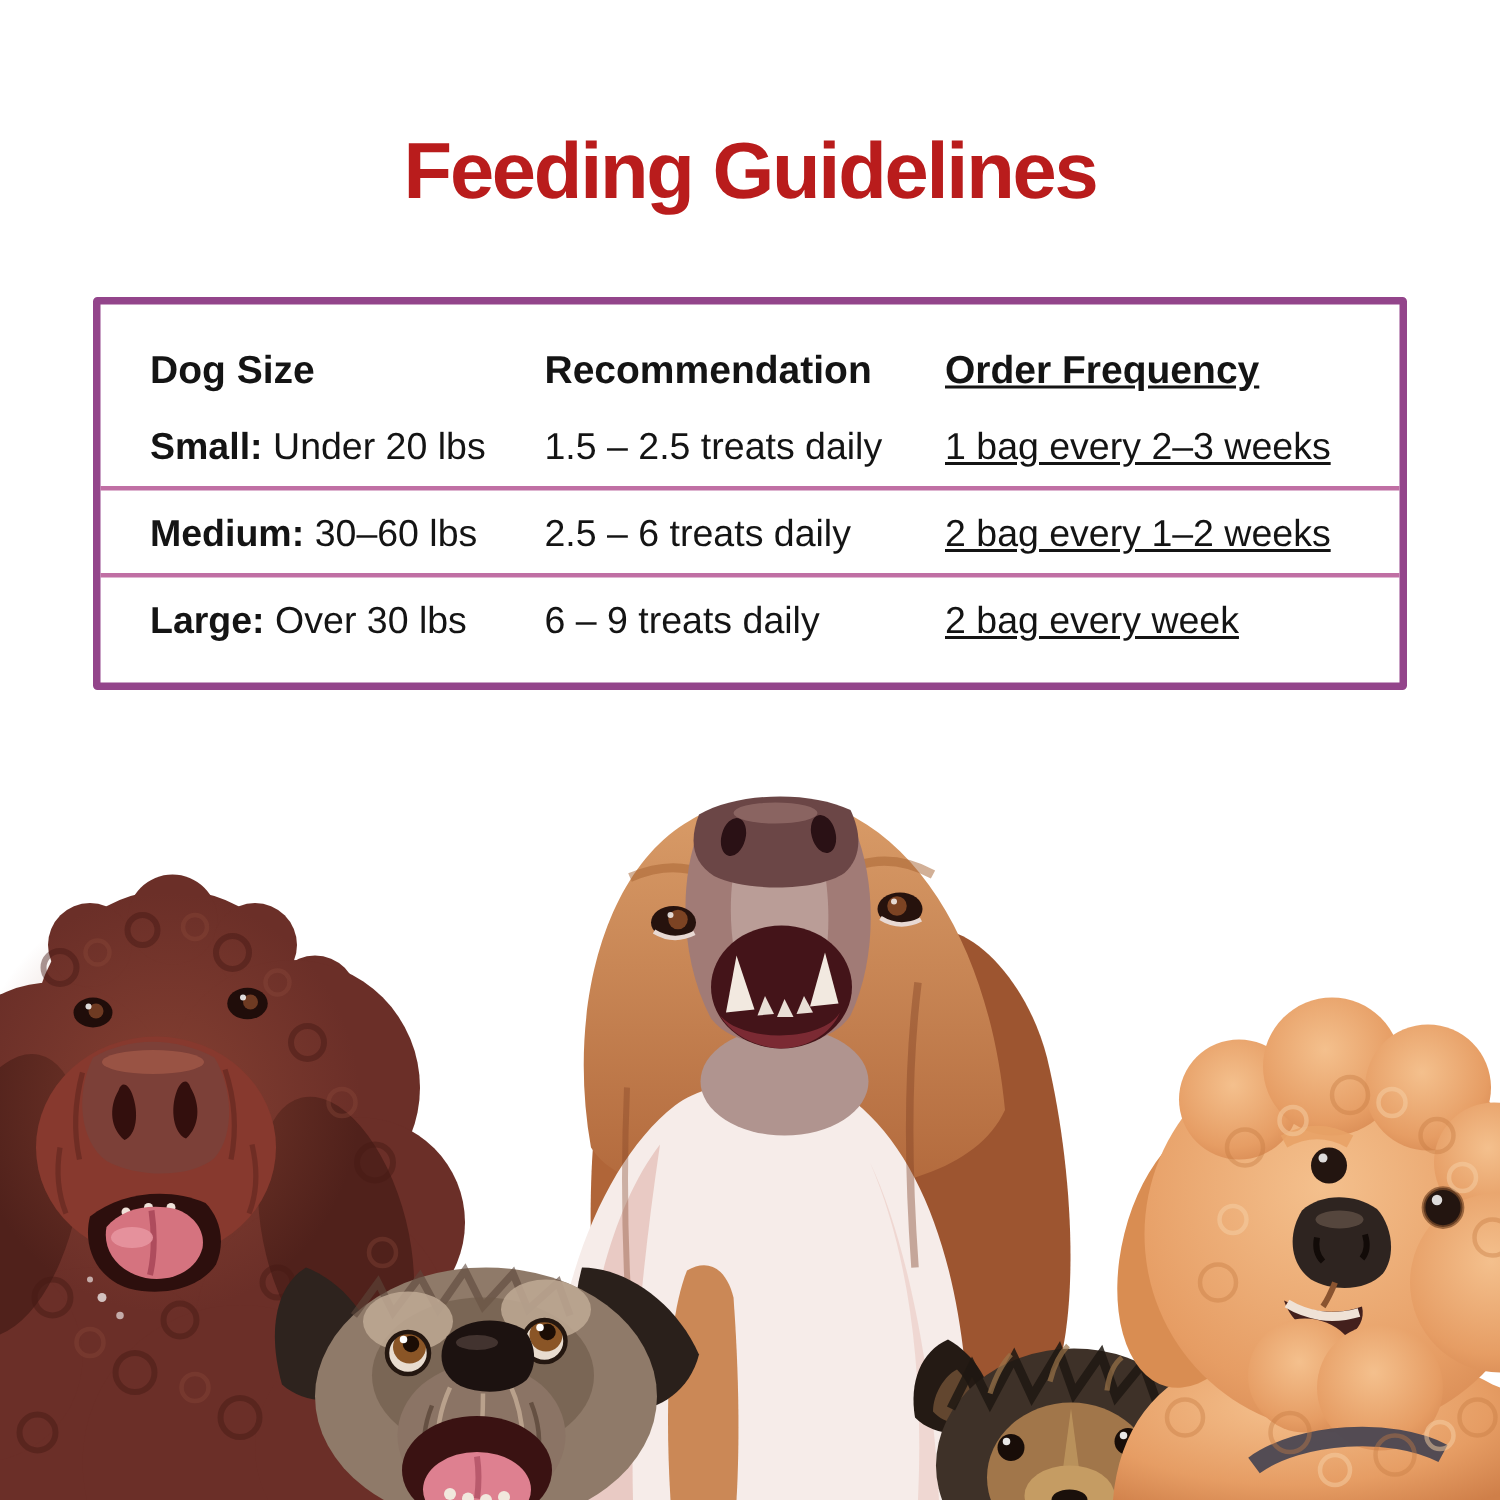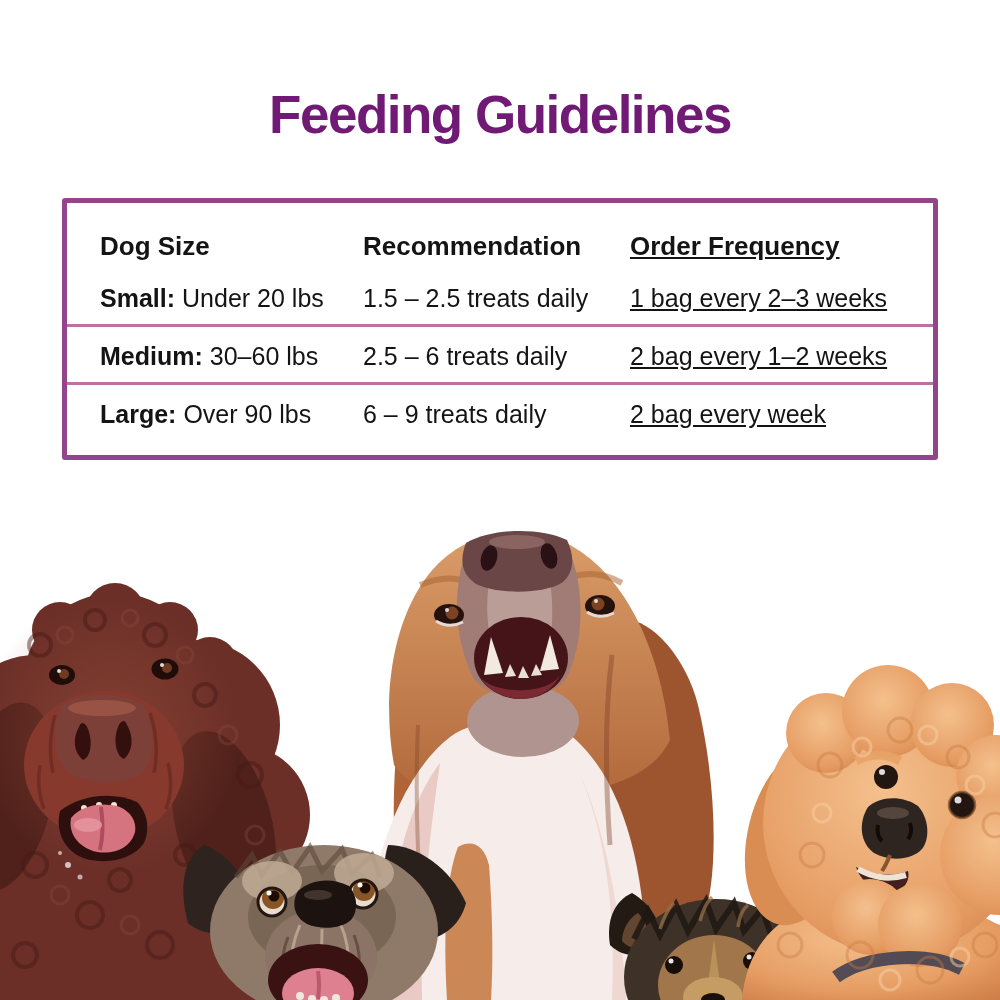--- a/index.html
+++ b/index.html
@@ -2,21 +2,21 @@
 <html><head>
 <meta charset="utf-8">
 <style>
   html,body{margin:0;padding:0;background:#ffffff;}
   .canvas{
     position:relative;width:1000px;height:1000px;background:#ffffff;overflow:hidden;
     font-family:"Liberation Sans", sans-serif;color:#141414;
   }
   .title{
     position:absolute;top:84px;left:0;width:100%;margin:0;text-align:center;
-    font-size:53px;font-weight:bold;letter-spacing:-1.5px;color:#701a75;
+    font-size:53px;font-weight:bold;letter-spacing:-1.5px;color:#b91c1c;
   }
   .card{
     position:absolute;left:62px;top:198px;width:876px;height:262px;box-sizing:border-box;
     border:5px solid #93458B;border-radius:3px;background:#ffffff;
   }
   .cell{position:absolute;font-size:25px;white-space:nowrap;line-height:29px;}
   .hdr{font-weight:bold;font-size:26px;top:29px;}
   .c1{left:33px;}.c2{left:296px;}.c3{left:563px;text-decoration:underline;}
   .row1{top:81px;}.row2{top:139px;}.row3{top:197px;}
   .lbl{font-weight:bold;margin-right:7px;}
@@ -46,21 +46,21 @@
 
     <div class="cell row2 c1">
       <span class="lbl">Medium:</span><span>30–60 lbs</span>
     </div>
     <div class="cell row2 c2">2.5 – 6 treats daily</div>
     <div class="cell row2 c3">2 bag every 1–2 weeks</div>
 
     <div class="divider d2"></div>
 
     <div class="cell row3 c1">
-      <span class="lbl">Large:</span><span>Over 90 lbs</span>
+      <span class="lbl">Large:</span><span>Over 30 lbs</span>
     </div>
     <div class="cell row3 c2">6 – 9 treats daily</div>
     <div class="cell row3 c3">2 bag every week</div>
   </div>
 
   <svg class="dogs" viewBox="0 0 1000 475" xmlns="http://www.w3.org/2000/svg">
     <defs>
       <linearGradient id="gHound" x1="0" y1="0" x2="0" y2="1">
         <stop offset="0" stop-color="#d99c68"></stop>
           <stop offset="1" stop-color="#b2693c"></stop>

